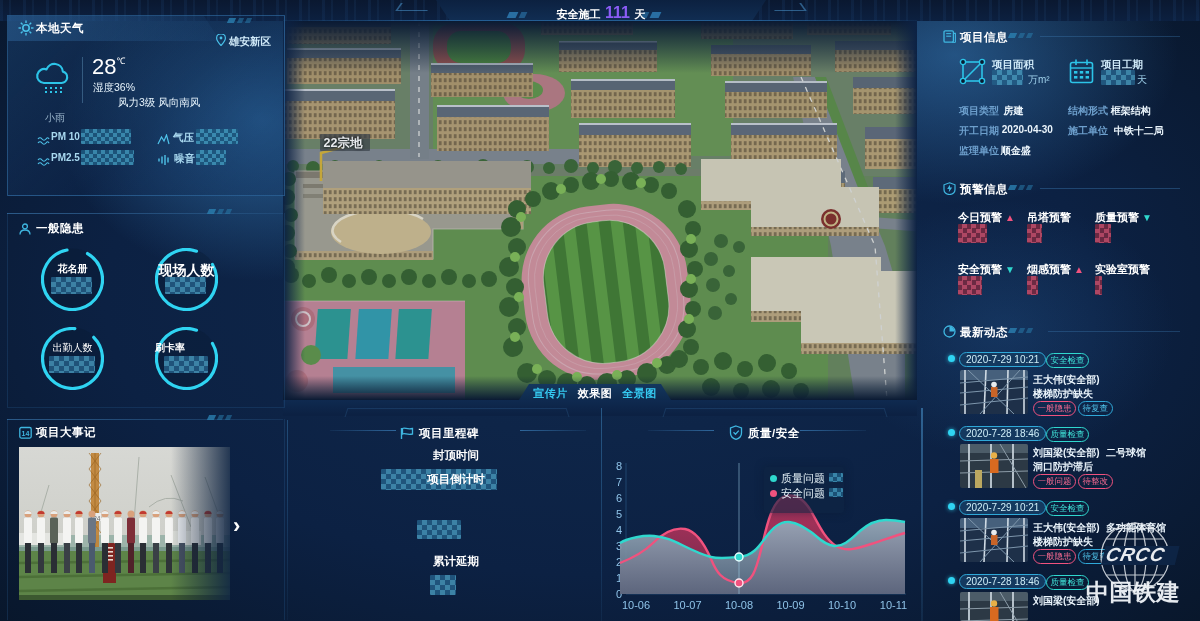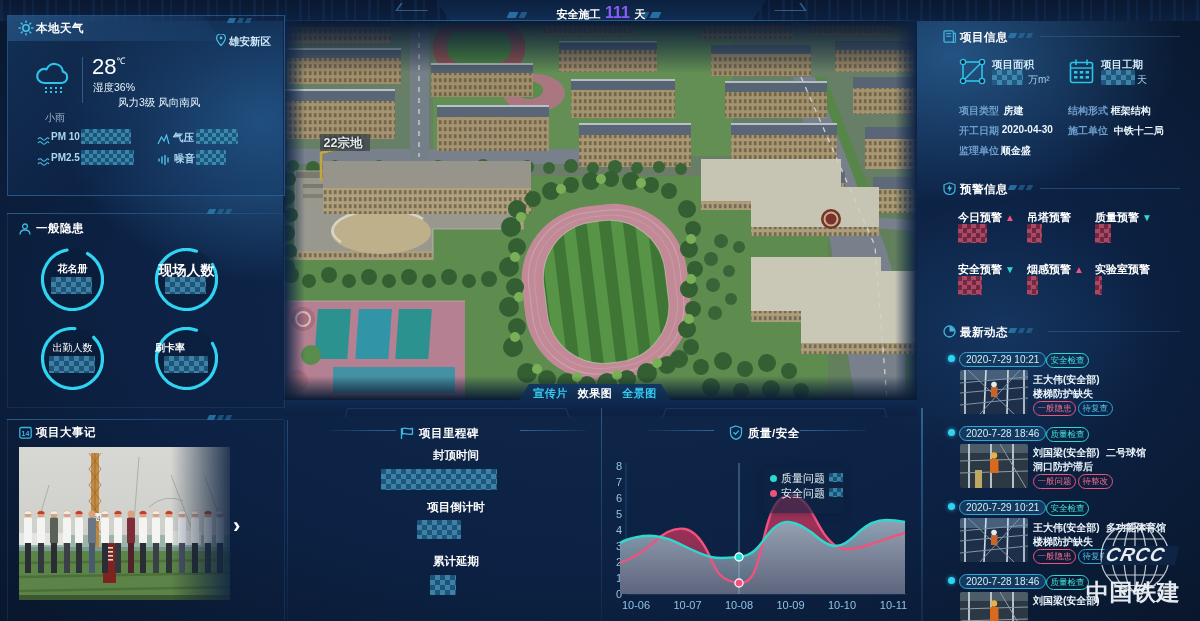--- a/index.html
+++ b/index.html
@@ -683,21 +683,21 @@
       <path d="M1.5 1 v11" stroke="#3fb6e0" stroke-width="1.4"></path>
       <path d="M2.5 1.5 C5 0 7 3 12.5 1.5 V7 C7 8.5 5 5.5 2.5 7 Z" fill="none" stroke="#3fb6e0" stroke-width="1.3"></path>
     </svg></div>
 
 <div class="p ttl" style="left:419px;top:426px;">项目里程碑</div>
 
 <div class="p" style="left:396px;top:448px;width:120px;text-align:center;font-size:11.5px;font-weight:bold;color:#fff;">封顶时间</div>
 
 <div class="p mb" style="left:381px;top:469px;width:116px;height:21px;"></div>
 
-<div class="p" style="left:396px;top:500px;width:120px;text-align:center;font-size:11.5px;font-weight:bold;color:#fff;">项目倒计时</div>
+<div class="p" style="left:396px;top:472px;width:120px;text-align:center;font-size:11.5px;font-weight:bold;color:#fff;">项目倒计时</div>
 
 <div class="p mb" style="left:417px;top:520px;width:44px;height:19px;"></div>
 
 <div class="p" style="left:396px;top:554px;width:120px;text-align:center;font-size:11.5px;font-weight:bold;color:#fff;">累计延期</div>
 
 <div class="p mb" style="left:430px;top:575px;width:26px;height:20px;"></div>
 
 <div class="p" style="left:648px;top:430px;width:66px;height:1px;background:linear-gradient(90deg,rgba(60,130,190,.1),rgba(60,130,190,.7));"></div>
 <div class="p" style="left:800px;top:430px;width:66px;height:1px;background:linear-gradient(90deg,rgba(60,130,190,.7),rgba(60,130,190,.1));"></div>
 <div class="p" style="left:664px;top:408px;width:220px;height:8px;border-top:1px solid rgba(60,130,190,.4);border-left:1px solid rgba(60,130,190,.4);border-right:1px solid rgba(60,130,190,.4);transform:perspective(12px) rotateX(2deg);opacity:.5;"></div>

